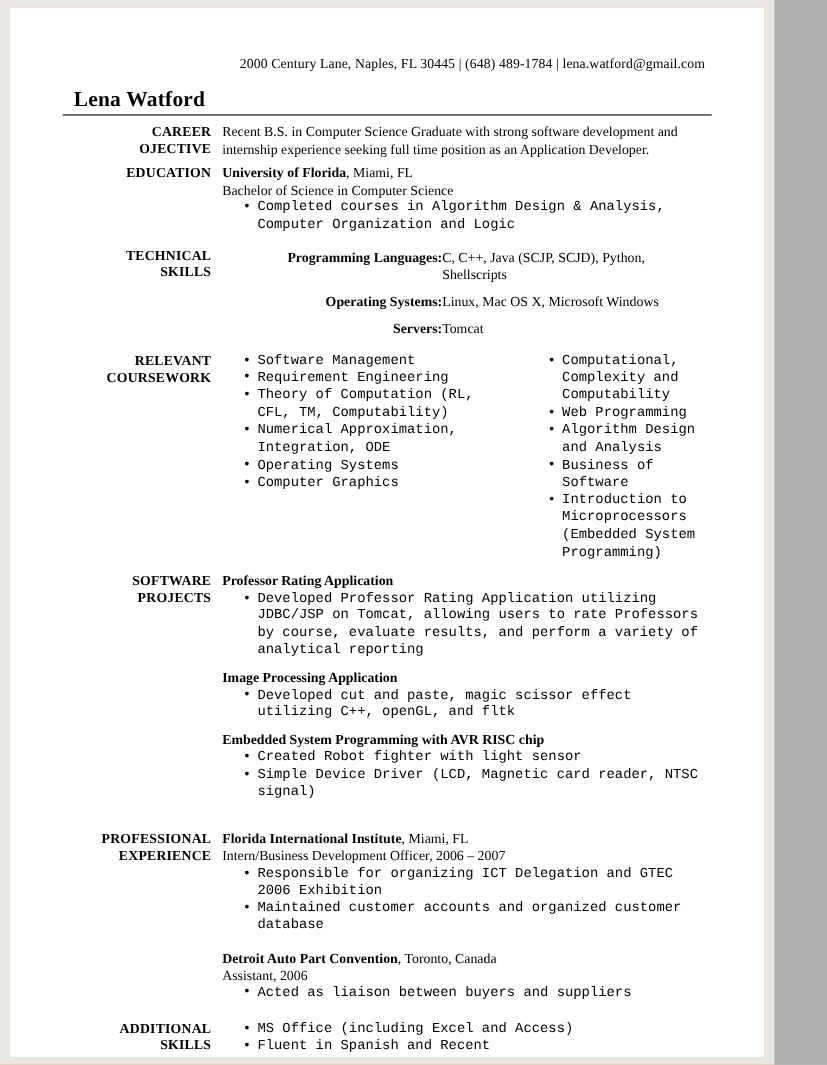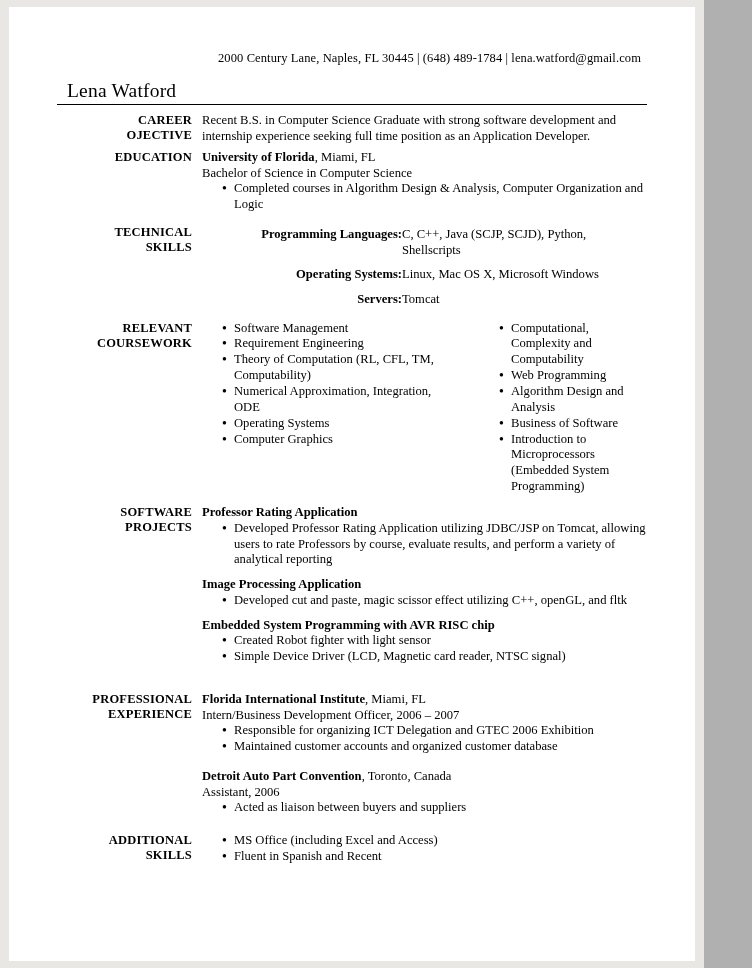--- a/index.html
+++ b/index.html
@@ -34,21 +34,21 @@
   }
   .contact-line {
     text-align: right;
     font-size: 12.5px;
     letter-spacing: 0.1px;
     padding-right: 6px;
     margin-top: 4px;
   }
   .name {
     font-size: 19.5px;
-    font-weight: normal;
+    font-weight: bold;
     margin-top: 14px;
     padding-left: 10px;
     letter-spacing: 0.2px;
   }
   .rule {
     border: none;
     border-top: 1.6px solid #000;
     margin: 2px 0 8px 0;
   }
 
@@ -77,20 +77,21 @@
   ul {
     margin: 0;
     padding-left: 20px;
     list-style: none;
   }
   li {
     position: relative;
     padding-left: 12px;
     margin: 0 0 0 0;
     line-height: 1.26;
+    font-family: Liberation Mono, monospace;
   }
   li:before {
     content: "\25CF";
     position: absolute;
     left: 0;
     top: -1px;
     font-size: 8px;
     line-height: 1.9;
   }
   .b { font-weight: bold; }

